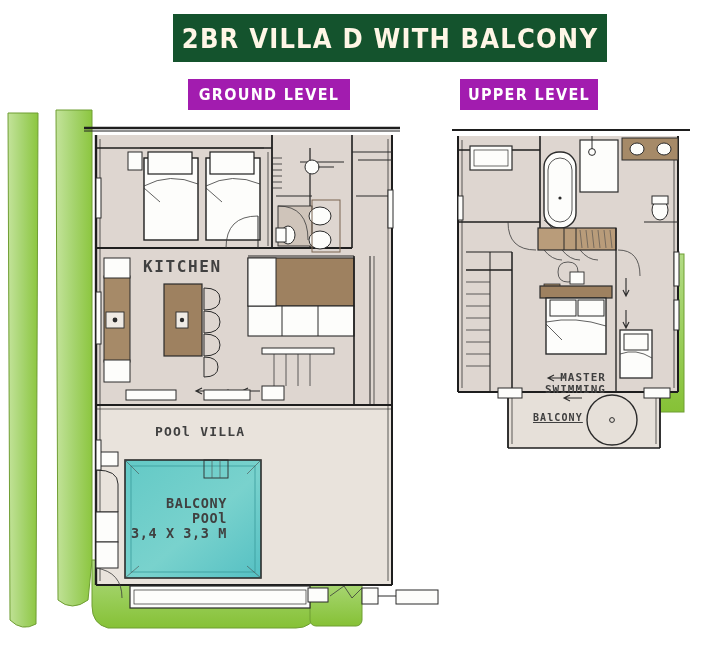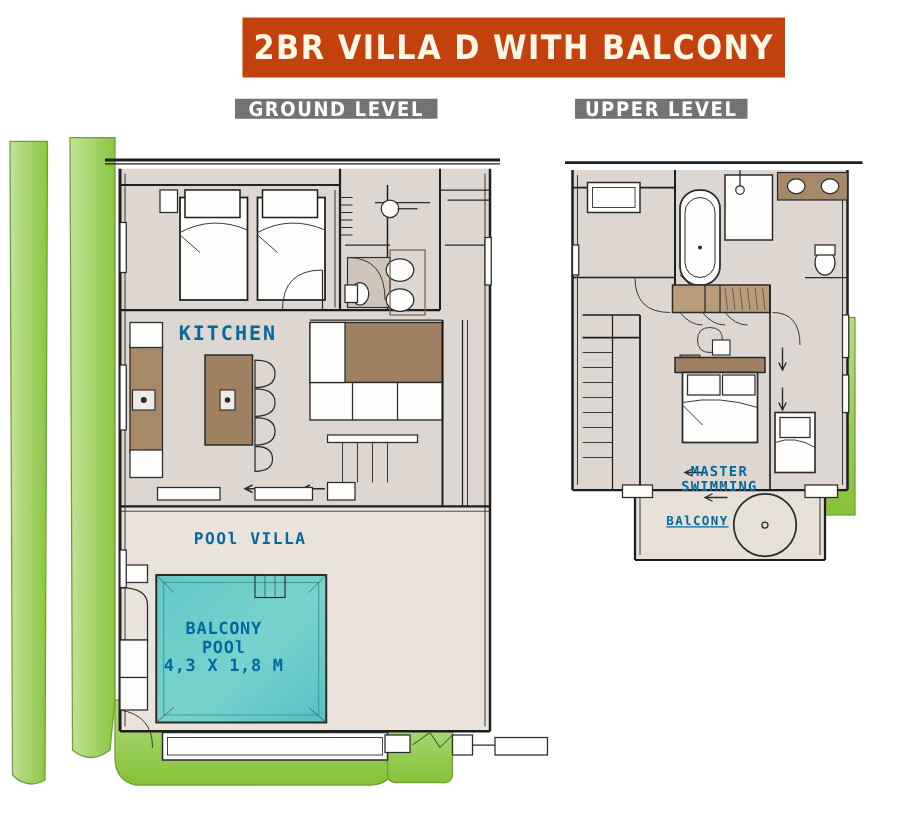--- a/index.html
+++ b/index.html
@@ -1,38 +1,38 @@
 <!DOCTYPE html>
 <html><head>
 <meta charset="utf-8">
 <style>
   html,body{margin:0;padding:0;background:#ffffff;}
   body{width:720px;height:665px;position:relative;overflow:hidden;
        font-family:"DejaVu Sans","Liberation Sans",sans-serif;}
 
   
-  #title-banner{position:absolute;left:194px;top:14px;width:434px;height:48px;
-      background:#c2410c;display:flex;align-items:center;justify-content:center;}
+  #title-banner{position:absolute;left:173px;top:14px;width:434px;height:48px;
+      background:#14532d;display:flex;align-items:center;justify-content:center;}
   #title-text{color:#FFF6E6;font-size:27px;font-weight:bold;letter-spacing:1.2px;
       font-family:"DejaVu Sans Condensed","DejaVu Sans",sans-serif;white-space:nowrap;}
 
-  .level-badge{position:absolute;top:79px;height:16px;background:#737373;
+  .level-badge{position:absolute;top:79px;height:31px;background:#a21caf;
       display:flex;align-items:center;justify-content:center;}
   #badge-ground{left:188px;width:162px;}
   #badge-upper{left:460px;width:138px;}
   .level-badge span{color:#ffffff;font-size:16px;font-weight:bold;letter-spacing:1.3px;
       font-family:"DejaVu Sans Condensed","DejaVu Sans",sans-serif;white-space:nowrap;}
 
   
   #plan-canvas{position:absolute;left:0;top:0;width:720px;height:665px;}
 
   
-  .rmlabel{position:absolute;color:#0369a1;font-weight:bold;
+  .rmlabel{position:absolute;color:#404040;font-weight:bold;
       font-family:"DejaVu Sans Mono","Liberation Mono",monospace;
-      letter-spacing:.5px;white-space:nowrap;text-align:center;line-height:1.12;}
+      letter-spacing:.5px;white-space:nowrap;text-align:right;line-height:1.12;}
   #lbl-kitchen{left:143px;top:258px;font-size:16px;letter-spacing:1.6px;}
   #lbl-pooldeck{left:155px;top:425px;font-size:13px;letter-spacing:1.2px;}
   #lbl-pool{left:131px;top:496px;font-size:13.5px;letter-spacing:.6px;}
   #lbl-master{left:545px;top:372px;font-size:11px;letter-spacing:1px;}
   #lbl-balcony{left:533px;top:412px;font-size:10px;letter-spacing:1.1px;text-decoration:underline;}
 </style>
 </head>
 <body>
 
 <div id="title-banner">
@@ -364,21 +364,21 @@
     </g>
   </g>
 </svg>
 
 <div class="rmlabel" id="lbl-kitchen">KITCHEN</div>
 <div class="rmlabel" id="lbl-pooldeck">POOl VILLA</div>
 
 <div class="rmlabel" id="lbl-pool">
   <div>BALCONY</div>
   <div>POOl</div>
-  <div>4,3 X 1,8 M</div>
+  <div>3,4 X 3,3 M</div>
 </div>
 
 <div class="rmlabel" id="lbl-master">
   <div>MASTER</div>
   <div>SWIMMING</div>
 </div>
 
 <div class="rmlabel" id="lbl-balcony">BAlCONY</div>
 
 </body></html>

